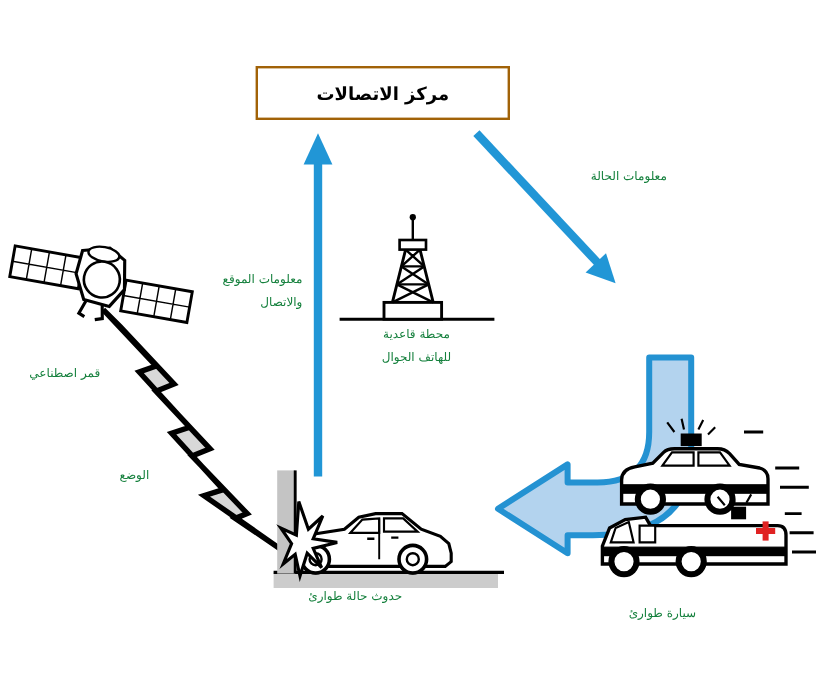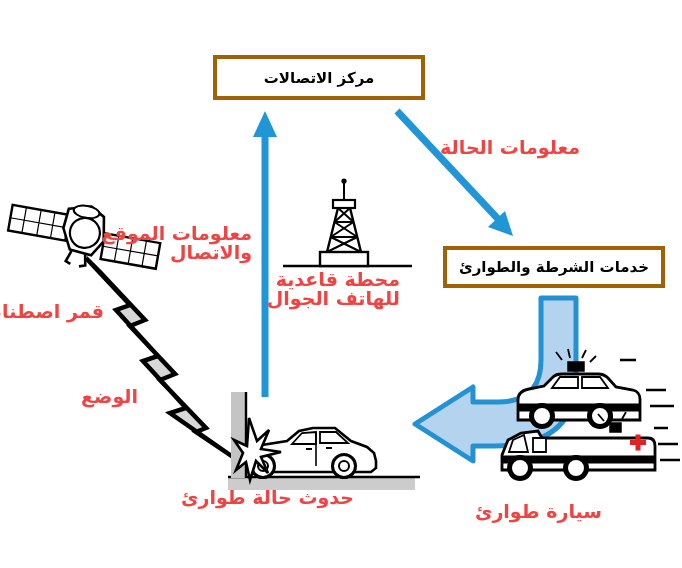--- a/index.html
+++ b/index.html
@@ -1,22 +1,22 @@
 <!DOCTYPE html>
 <html style="--arrow-blue: #2196d6; --big-arrow-fill: #b3d3ee; --big-arrow-stroke: #2492d2; --bolt-fill: #d8d8d8; --wall-gray: #c4c4c4; --ground-gray: #cccccc; --cross-red: #e02222; --line-black: #000000;"><head>
 <meta charset="utf-8">
 <style>
   html,body{margin:0;padding:0;background:#fff;}
   .canvas{position:relative;width:682px;height:568px;background:#ffffff;overflow:hidden;
           font-family:"DejaVu Sans",sans-serif;}
   .art{position:absolute;left:0;top:0;}
-  .box{position:absolute;border:4px solid #a16207;background:#fff;display:flex;
+  .box{position:absolute;border:2px solid #a16207;background:#fff;display:flex;
        align-items:center;justify-content:center;font-weight:bold;font-size:15px;
        direction:rtl;color:#000;box-sizing:border-box;}
-  .lbl{position:absolute;direction:rtl;font-size:19px;font-weight:bold;color:#ef4444;
+  .lbl{position:absolute;direction:rtl;font-size:10px;font-weight:normal;color:#15803d;
        line-height:19px;white-space:nowrap;}
   .center{text-align:center;}
   .right{text-align:right;}
 </style>
 </head>
 <body>
 
 <div class="canvas">
 
   <svg class="art" width="682" height="568" viewBox="0 0 682 568">
@@ -108,21 +108,20 @@
         <rect x="630" y="440" width="16" height="5"></rect>
         <rect x="635.5" y="434.5" width="5" height="16"></rect>
       </g>
       <circle cx="520" cy="468" r="10.5" stroke-width="5"></circle>
       <circle cx="576" cy="468" r="10.5" stroke-width="5"></circle>
     </g>
   </svg>
 
   <div class="box" style="left:213px;top:55px;width:212px;height:45px;">مركز الاتصالات</div>
 
-  <div class="box" style="left:443px;top:246px;width:222px;height:42px;">خدمات الشرطة والطوارئ</div>
 
   <div class="lbl center" style="left:468px;top:138px;width:112px;">معلومات الحالة</div>
 
   <div class="lbl right" style="left:150px;top:224px;width:102px;">
     <span>معلومات الموقع</span><br>
     <span>والاتصال</span>
   </div>
 
   <div class="lbl center" style="left:294px;top:270px;width:106px;">
     <span>محطة قاعدية</span><br>

